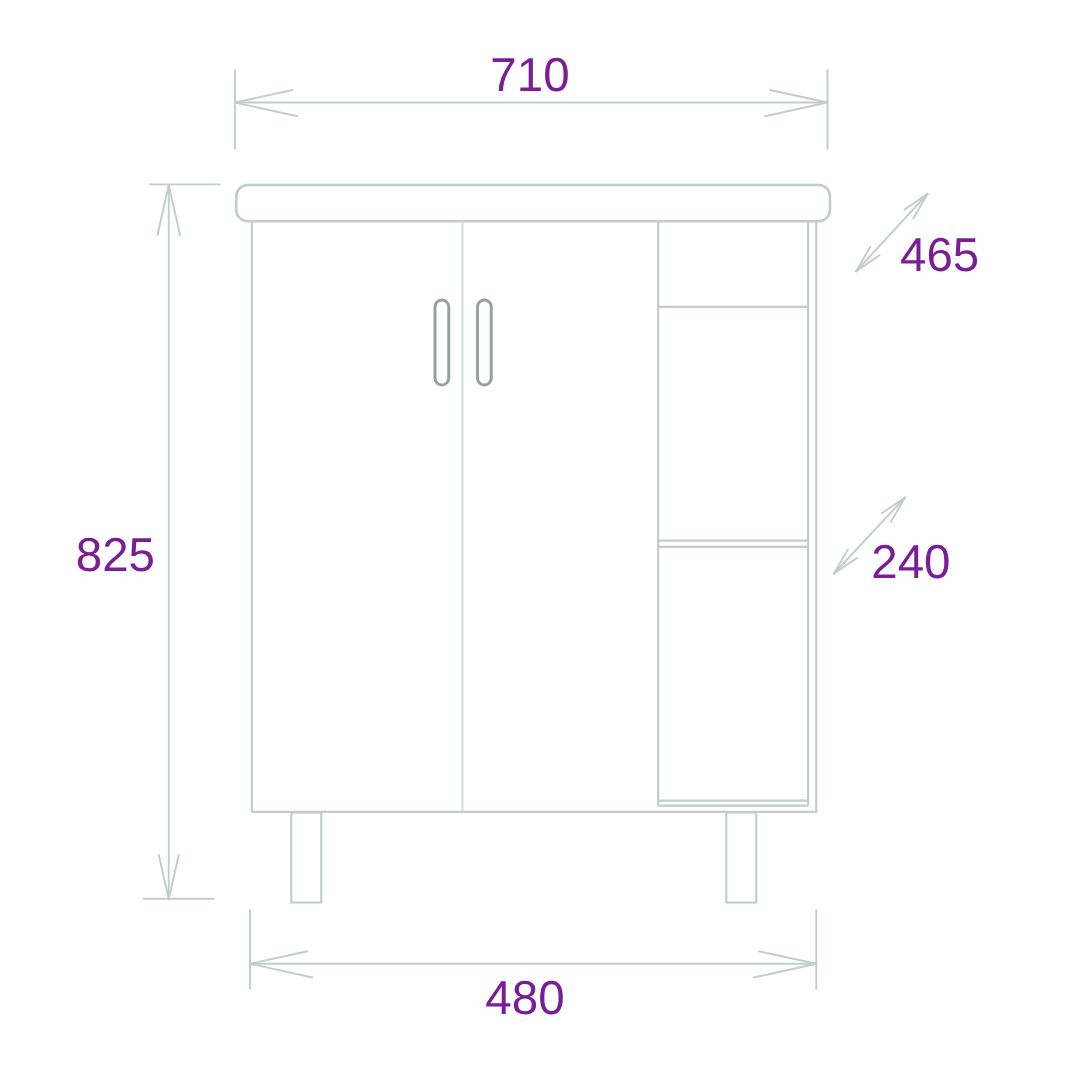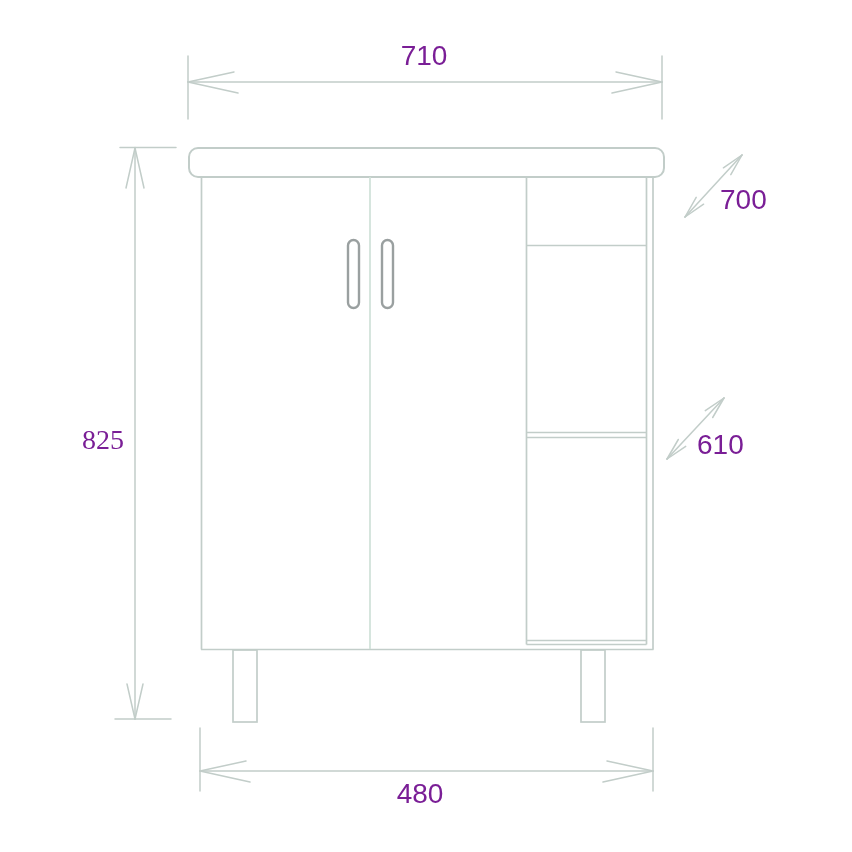--- a/index.html
+++ b/index.html
@@ -20,28 +20,28 @@
   .canvas { position: absolute; inset: 0; }
   svg.drawing { position: absolute; left: 0; top: 0; }
   .ln   { stroke: var(--line); stroke-width: 1.7; fill: none; stroke-linecap: butt; }
   .ln2  { stroke: var(--line); stroke-width: 2;   fill: none; }
   .mint { stroke: var(--divider-line); stroke-width: 1.7; fill: none; }
   .hdl  { stroke: var(--handle); stroke-width: 2.4; fill: none; }
   .dim  { stroke: var(--line); stroke-width: 1.5; fill: none; stroke-linecap: round; }
   .dim-label {
     position: absolute;
     color: var(--dimension-text);
-    font-size: 28px;
+    font-size: 38px;
     font-weight: 300;
     line-height: 1;
     white-space: nowrap;
     user-select: none;
   }
   .center-x { transform: translateX(-50%); }
-  .right-x  { transform: translateX(-100%); font-family: Liberation Serif, serif; }
+  .right-x  { transform: translateX(-100%); }
 </style>
 </head>
 <body>
 
 <div class="canvas">
 
   <svg class="drawing" width="852" height="852" viewBox="0 0 852 852">
 
     <g>
       <rect class="ln2" x="189" y="148" width="475" height="29" rx="9" ry="9"></rect>
@@ -127,17 +127,17 @@
       <line class="dim" x1="724" y1="398" x2="705.3" y2="410.7"></line>
     </g>
   </svg>
 
   <span class="dim-label center-x" style="left:424px; top:42px;">710</span>
 
   <span class="dim-label right-x" style="left:124px; top:426px;">825</span>
 
   <span class="dim-label center-x" style="left:420px; top:780px;">480</span>
 
-  <span class="dim-label" style="left:720px; top:186px;">700</span>
+  <span class="dim-label" style="left:720px; top:186px;">465</span>
 
-  <span class="dim-label" style="left:697px; top:431px;">610</span>
+  <span class="dim-label" style="left:697px; top:431px;">240</span>
 
 </div>
 
 </body></html>

